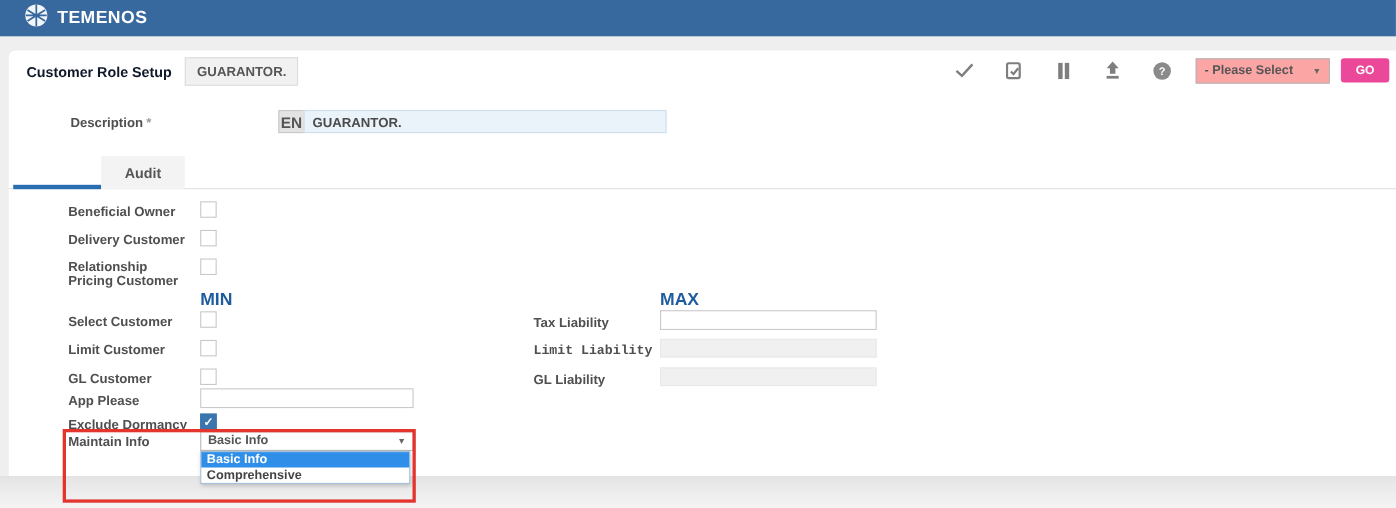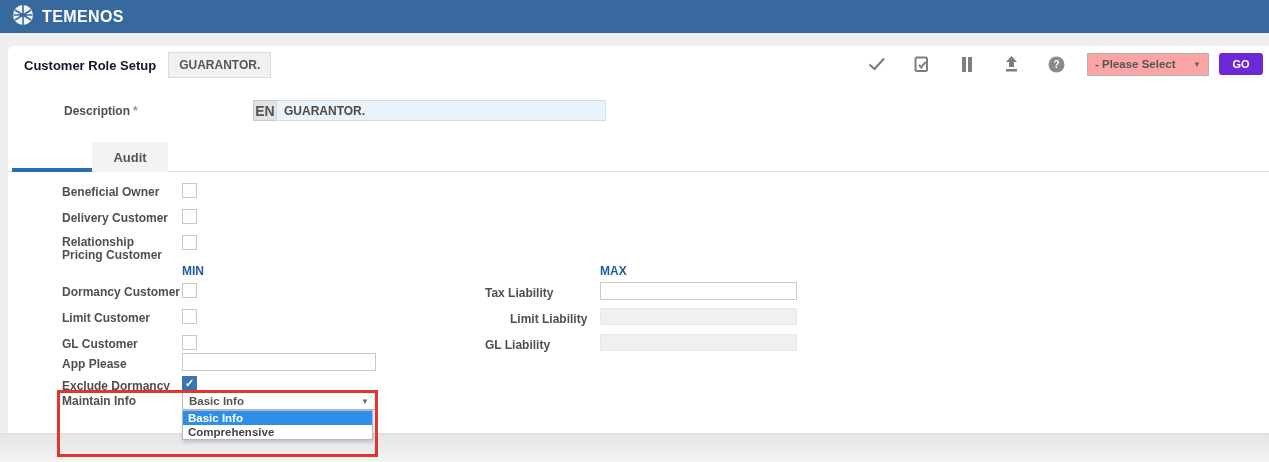--- a/index.html
+++ b/index.html
@@ -4,21 +4,21 @@
 <style>
   * { margin:0; padding:0; box-sizing:border-box; }
   html,body { width:1269px; height:462px; }
   body {
     position:relative; overflow:hidden;
     background:#efefef;
     font-family:"Liberation Sans", sans-serif;
   }
   
   .topbar { position:absolute; left:0; top:0; width:1269px; height:33px;
-    background:#38699e; display:flex; align-items:center; padding-left:10px; }
+    background:#38699e; display:flex; align-items:center; padding-left:20px; }
   .brand-text { color:#ffffff; font-weight:bold; font-size:16px; letter-spacing:.4px; margin-left:6px; }
 
   
   .card { position:absolute; left:8px; top:46px; width:1261px; height:387px;
     background:#ffffff; border-radius:6px 0 0 0; }
   .footer { position:absolute; left:0; top:433px; width:1269px; height:29px;
     background:linear-gradient(180deg,#e5e5e5,#f4f4f4); border-top:1px solid #dcdcdc; }
 
   
   .titlerow { position:absolute; left:24px; top:52px; display:flex; align-items:center; gap:12px; z-index:2; }
@@ -26,21 +26,21 @@
   .badge { background:#f1f1f1; border:1px solid #dcdcdc; padding:5px 10px;
     font-size:12px; font-weight:bold; color:#555; }
 
   
   .toolbar { position:absolute; top:52px; right:4px; height:24px; display:flex; align-items:center; z-index:2; }
   .tbicon { width:45px; display:flex; justify-content:center; align-items:center; cursor:pointer; }
   .action-select { width:122px; height:23px; border:1px solid #b5b5b5; background:#fca5a5;
     display:flex; align-items:center; justify-content:space-between; padding:0 7px;
     font-size:11.5px; font-weight:bold; color:#555; margin-left:8px; cursor:pointer; }
   .arrow-down { font-size:8px; color:#666; }
-  .go-btn { width:44px; height:22px; background:#6d28d9; color:#fff; font-weight:bold;
+  .go-btn { width:44px; height:22px; background:#ec4899; color:#fff; font-weight:bold;
     font-size:11px; display:flex; align-items:center; justify-content:center;
     border-radius:3px; margin-left:10px; margin-right:2px; cursor:pointer; }
 
   
   .desc-label { position:absolute; left:64px; top:104px; font-size:12px; font-weight:bold; color:#4f4f4f; z-index:2; }
   .req-marker { color:#9a9a9a; margin-left:3px; }
   .lang-box { position:absolute; left:253px; top:100px; width:24px; height:21px;
     background:#e3e3e3; border:1px solid #c9c9c9; font-size:14px; font-weight:bold; color:#555;
     display:flex; align-items:center; justify-content:center; z-index:2; }
   .desc-input { position:absolute; left:276px; top:100px; width:330px; height:21px;
@@ -53,21 +53,21 @@
   .tab-defaults { position:absolute; left:4px; top:0; width:80px; height:30px;
     display:flex; align-items:center; justify-content:center;
     font-size:12px; font-weight:bold; color:#1f5c9e; cursor:pointer; }
   .tab-underline { position:absolute; left:4px; top:26px; width:80px; height:4px; background:#2a6db0; }
   .tab-audit { position:absolute; left:84px; top:0; width:76px; height:30px; background:#f3f3f3;
     display:flex; align-items:center; justify-content:center;
     font-size:13px; font-weight:bold; color:#555; cursor:pointer; }
 
   
   .lbl { position:absolute; font-size:12px; font-weight:bold; color:#4f4f4f; line-height:13px; z-index:2; }
-  .colhdr { position:absolute; font-size:12px; font-weight:bold; color:#1f5c9e; z-index:2; }
+  .colhdr { position:absolute; font-size:16px; font-weight:bold; color:#1f5c9e; z-index:2; }
   .cb { position:absolute; width:15px; height:15px; background:#fff; border:1px solid #c8c8c8;
     cursor:pointer; z-index:2; }
   .cb.checked { background:#3a76ad; border-color:#3a76ad; color:#fff;
     display:flex; align-items:center; justify-content:center; font-size:11px; font-weight:bold; }
   .tin { position:absolute; height:18px; background:#fff; border:1px solid #c9c9c9; z-index:2; }
   .tin.disabled { background:#f0f0f0; border-color:#e8e8e8; }
 
   
   .msel { position:absolute; left:182px; top:392px; width:194px; height:18px;
     border:1px solid #b9b9b9; background:#fff; display:flex; align-items:center;
@@ -157,41 +157,41 @@
 
 <div class="lbl" style="left:62px; top:212px;">Delivery Customer</div>
 <div class="cb" style="left:182px; top:209px;"></div>
 
 <div class="lbl" style="left:62px; top:236px; width:114px;">Relationship Pricing Customer</div>
 <div class="cb" style="left:182px; top:235px;"></div>
 
 <div class="colhdr" style="left:182px; top:264px;">MIN</div>
 <div class="colhdr" style="left:600px; top:264px;">MAX</div>
 
-<div class="lbl" style="left:62px; top:286px;">Dormancy Customer</div>
+<div class="lbl" style="left:62px; top:286px;">Select Customer</div>
 <div class="cb" style="left:182px; top:283px;"></div>
 
 <div class="lbl" style="left:62px; top:312px;">Limit Customer</div>
 <div class="cb" style="left:182px; top:309px;"></div>
 
 <div class="lbl" style="left:62px; top:338px;">GL Customer</div>
 <div class="cb" style="left:182px; top:335px;"></div>
 
 <div class="lbl" style="left:62px; top:358px;">App Please</div>
 <div class="tin" style="left:182px; top:353px; width:194px;"></div>
 
 <div class="lbl" style="left:62px; top:380px;">Exclude Dormancy</div>
 <div class="cb checked" style="left:182px; top:376px;">
     <span>✓</span>
   </div>
 
 <div class="lbl" style="left:485px; top:287px;">Tax Liability</div>
 <div class="tin" style="left:600px; top:282px; width:197px;"></div>
 
-<div class="lbl" style="left:510px; top:313px;">Limit Liability</div>
+<div class="lbl" style="left:485px; top:313px;font-family:Liberation Mono, monospace;">Limit Liability</div>
 <div class="tin disabled" style="left:600px; top:308px; width:197px; height:17px;"></div>
 
 <div class="lbl" style="left:485px; top:339px;">GL Liability</div>
 <div class="tin disabled" style="left:600px; top:334px; width:197px; height:17px;"></div>
 
 <div class="lbl" style="left:62px; top:395px;">Maintain Info</div>
 <div class="msel">
   <span>Basic Info</span>
   <span class="arrow-down">▼</span>
 </div>

